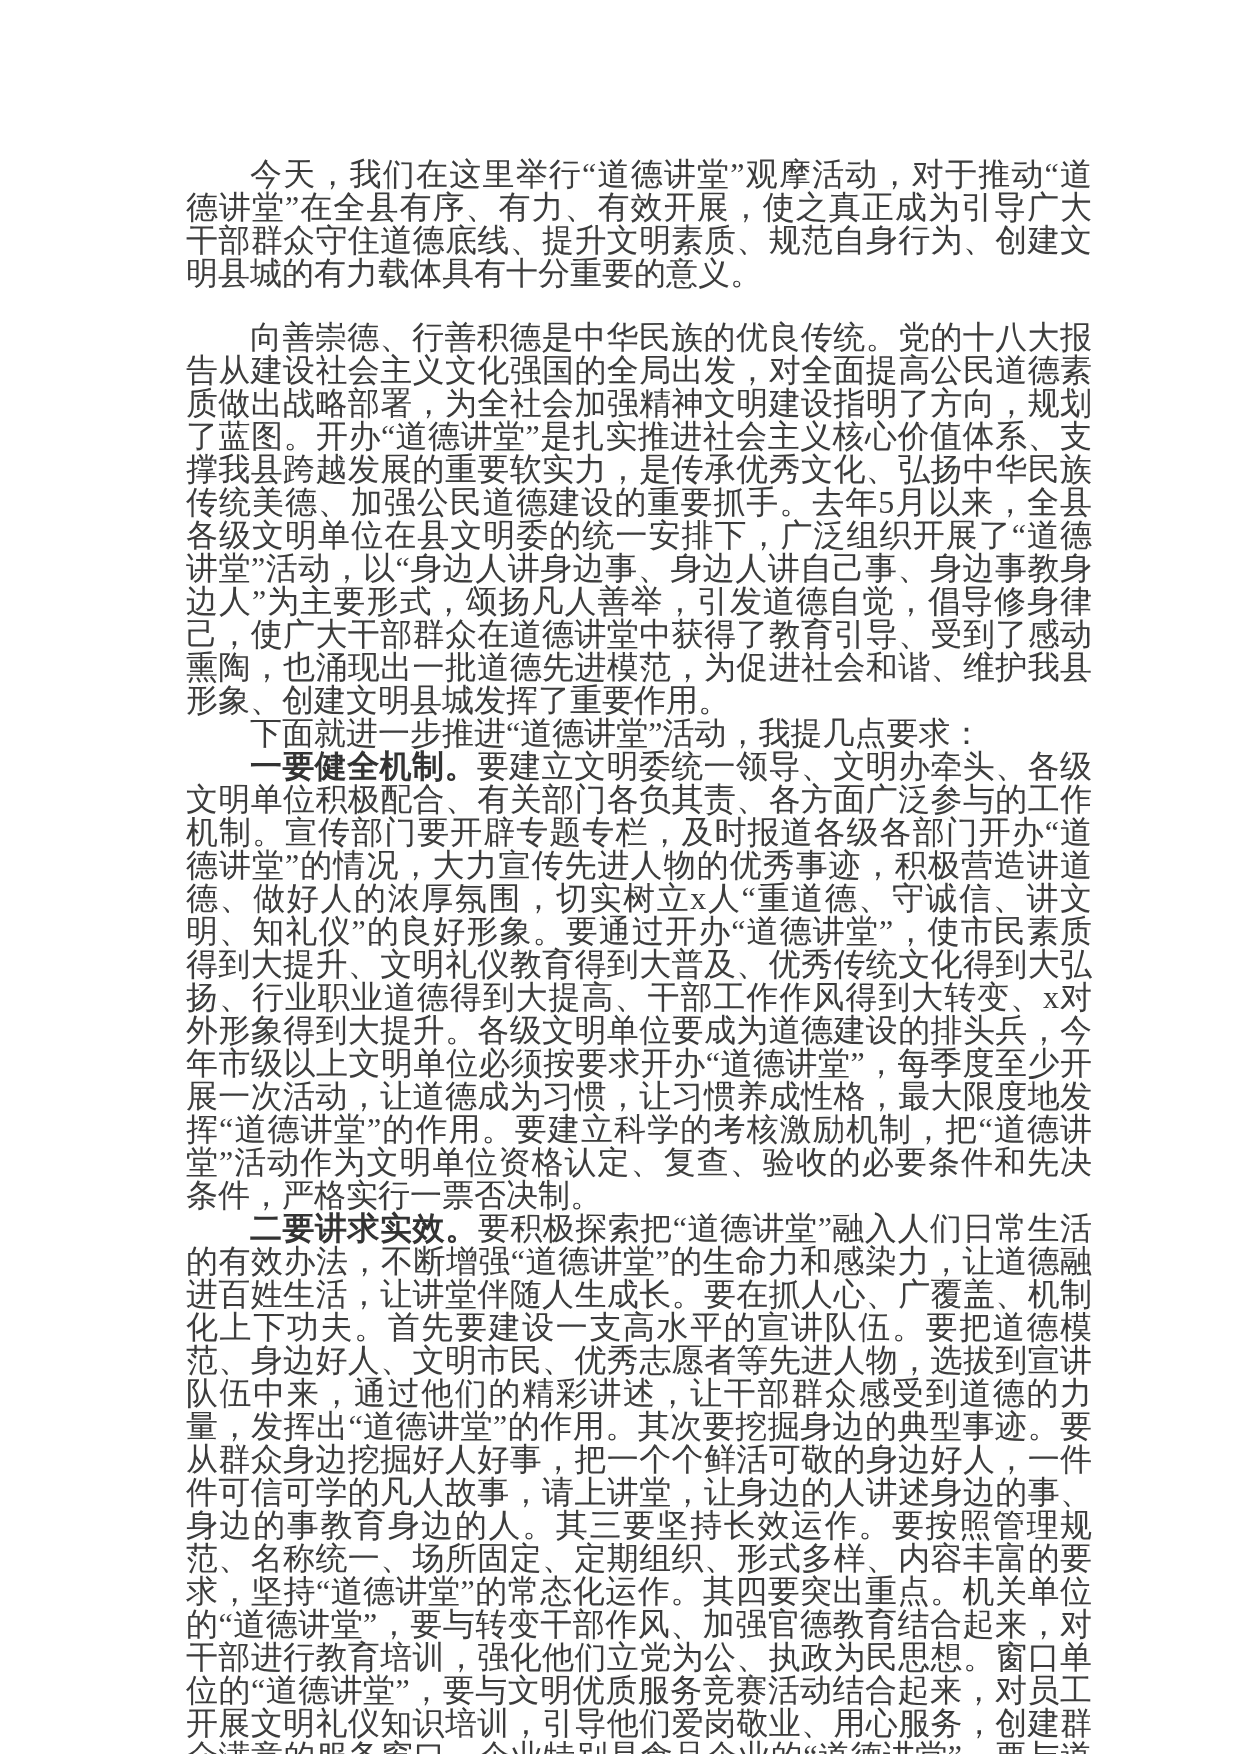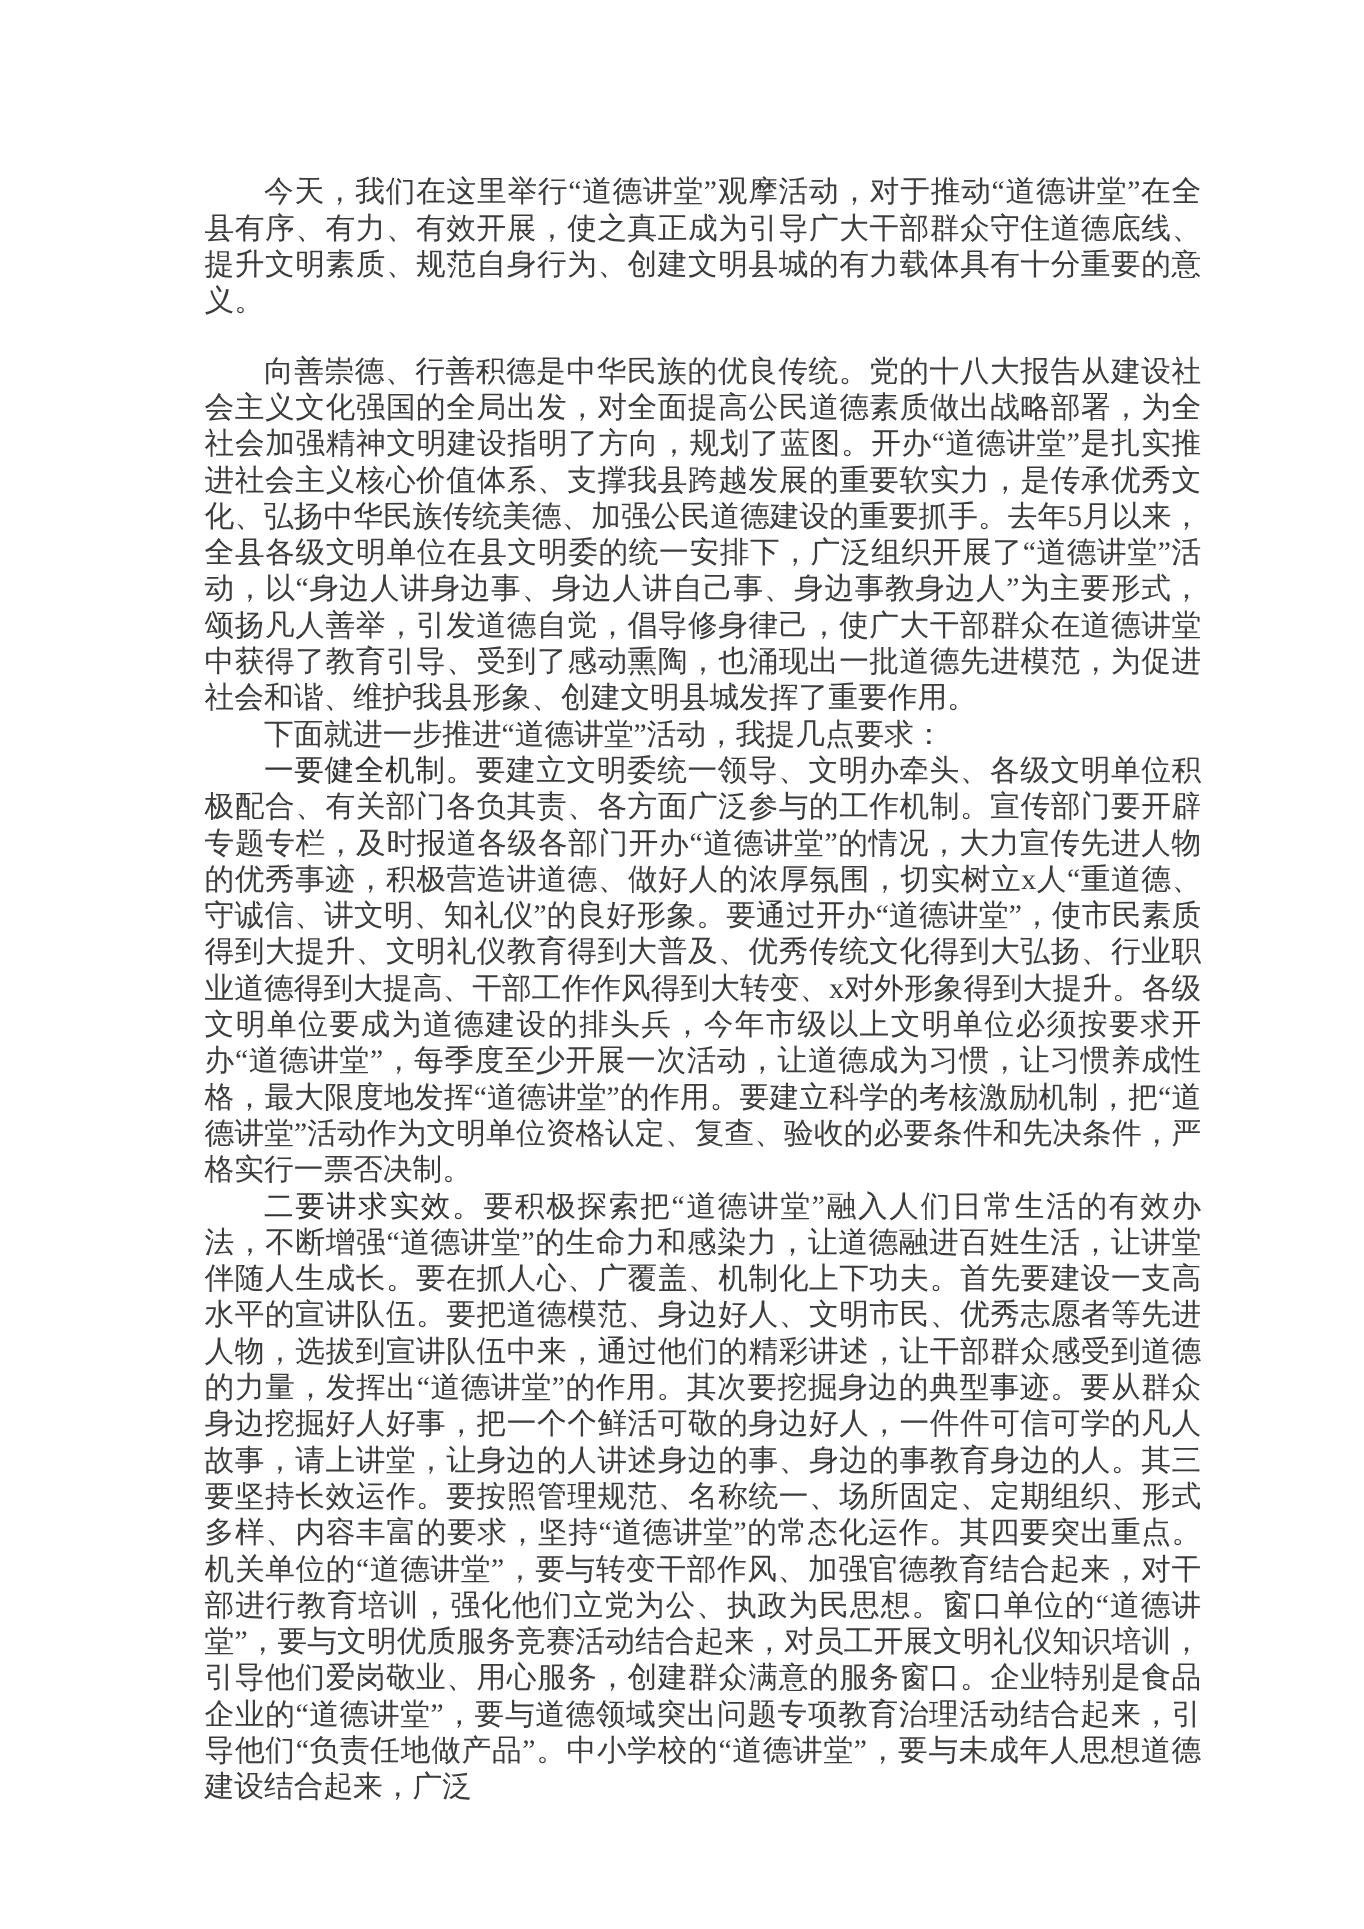--- a/index.html
+++ b/index.html
@@ -15,33 +15,33 @@
   .page {
     box-sizing: border-box;
     width: 1240px;
     height: 1754px;
     background: #ffffff;
     padding: 158px 148px 0 186px;
   }
   .doc-content p {
     margin: 0;
     font-family: "Liberation Serif", "DejaVu Serif", serif;
-    font-size: 27px;
+    font-size: 32px;
     line-height: 33px;
     color: #3c3c3c;
     text-align: justify;
     text-indent: 2em;
     word-break: break-all;
     overflow-wrap: anywhere;
   }
   .doc-content p.gap-before {
     margin-top: 31px;
   }
   .doc-content strong {
-    font-weight: normal;
+    font-weight: bold;
     color: #333333;
   }
 </style>
 </head>
 <body>
 
 <div class="page">
   <div class="doc-content">
       <p>今天，我们在这里举行“道德讲堂”观摩活动，对于推动“道德讲堂”在全县有序、有力、有效开展，使之真正成为引导广大干部群众守住道德底线、提升文明素质、规范自身行为、创建文明县城的有力载体具有十分重要的意义。</p>
       <p class="gap-before">向善崇德、行善积德是中华民族的优良传统。党的十八大报告从建设社会主义文化强国的全局出发，对全面提高公民道德素质做出战略部署，为全社会加强精神文明建设指明了方向，规划了蓝图。开办“道德讲堂”是扎实推进社会主义核心价值体系、支撑我县跨越发展的重要软实力，是传承优秀文化、弘扬中华民族传统美德、加强公民道德建设的重要抓手。去年5月以来，全县各级文明单位在县文明委的统一安排下，广泛组织开展了“道德讲堂”活动，以“身边人讲身边事、身边人讲自己事、身边事教身边人”为主要形式，颂扬凡人善举，引发道德自觉，倡导修身律己，使广大干部群众在道德讲堂中获得了教育引导、受到了感动熏陶，也涌现出一批道德先进模范，为促进社会和谐、维护我县形象、创建文明县城发挥了重要作用。</p>

